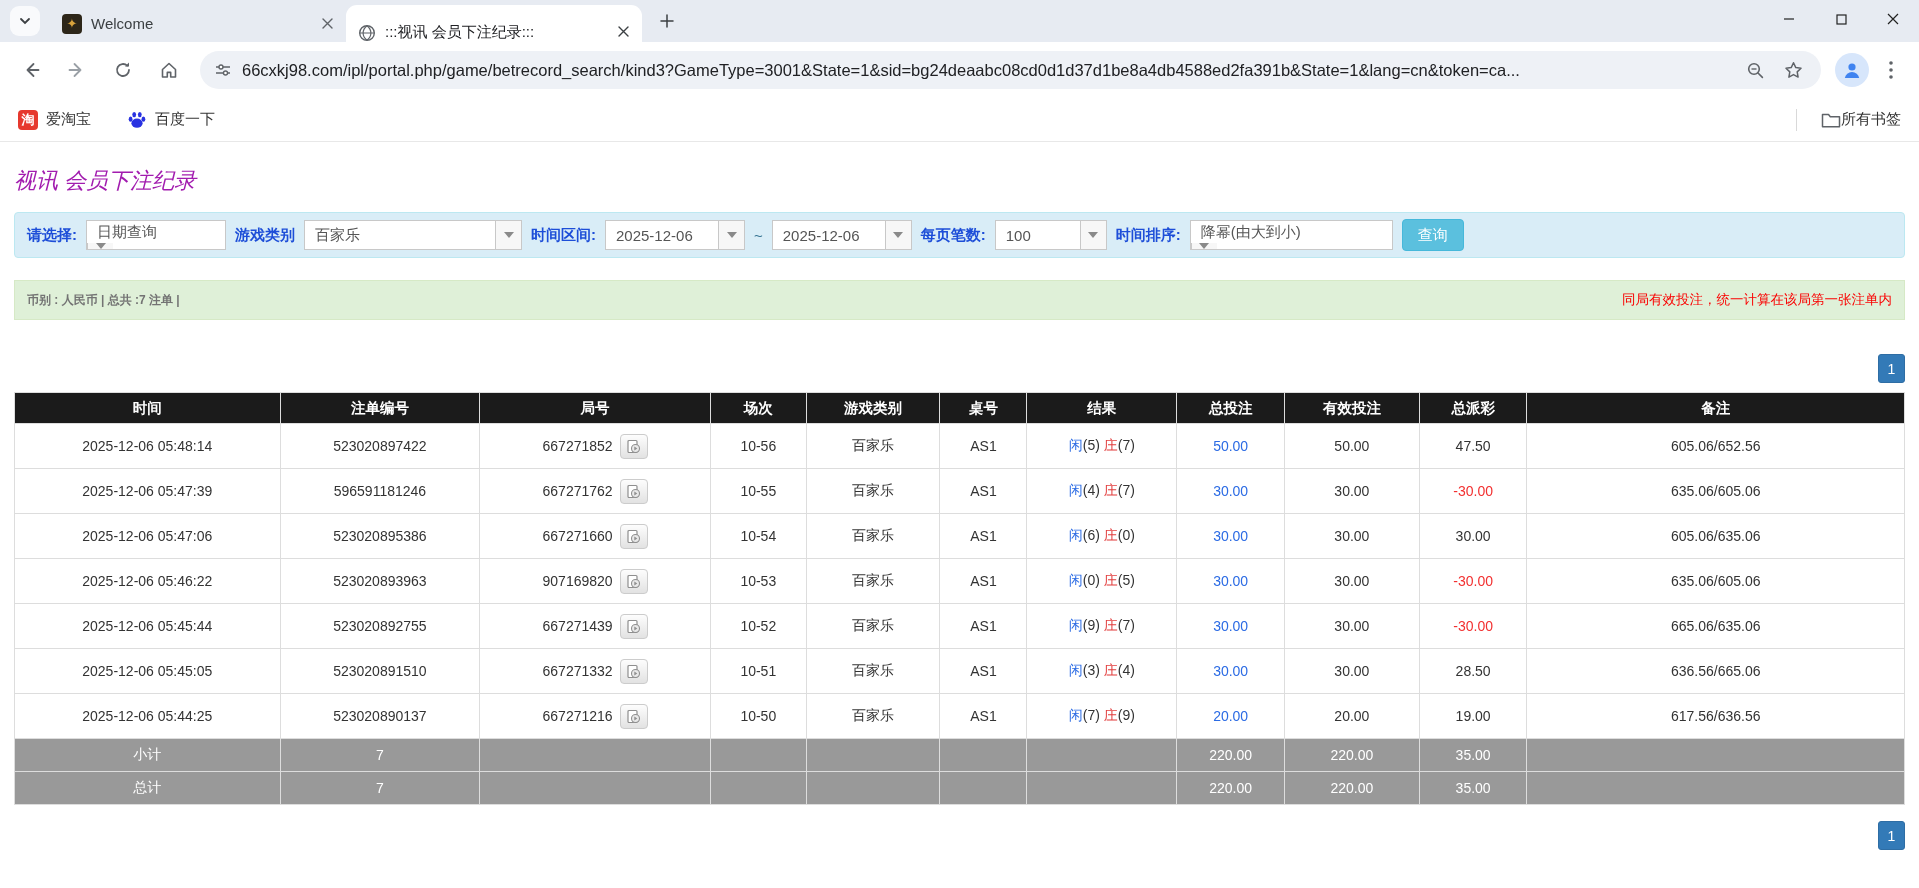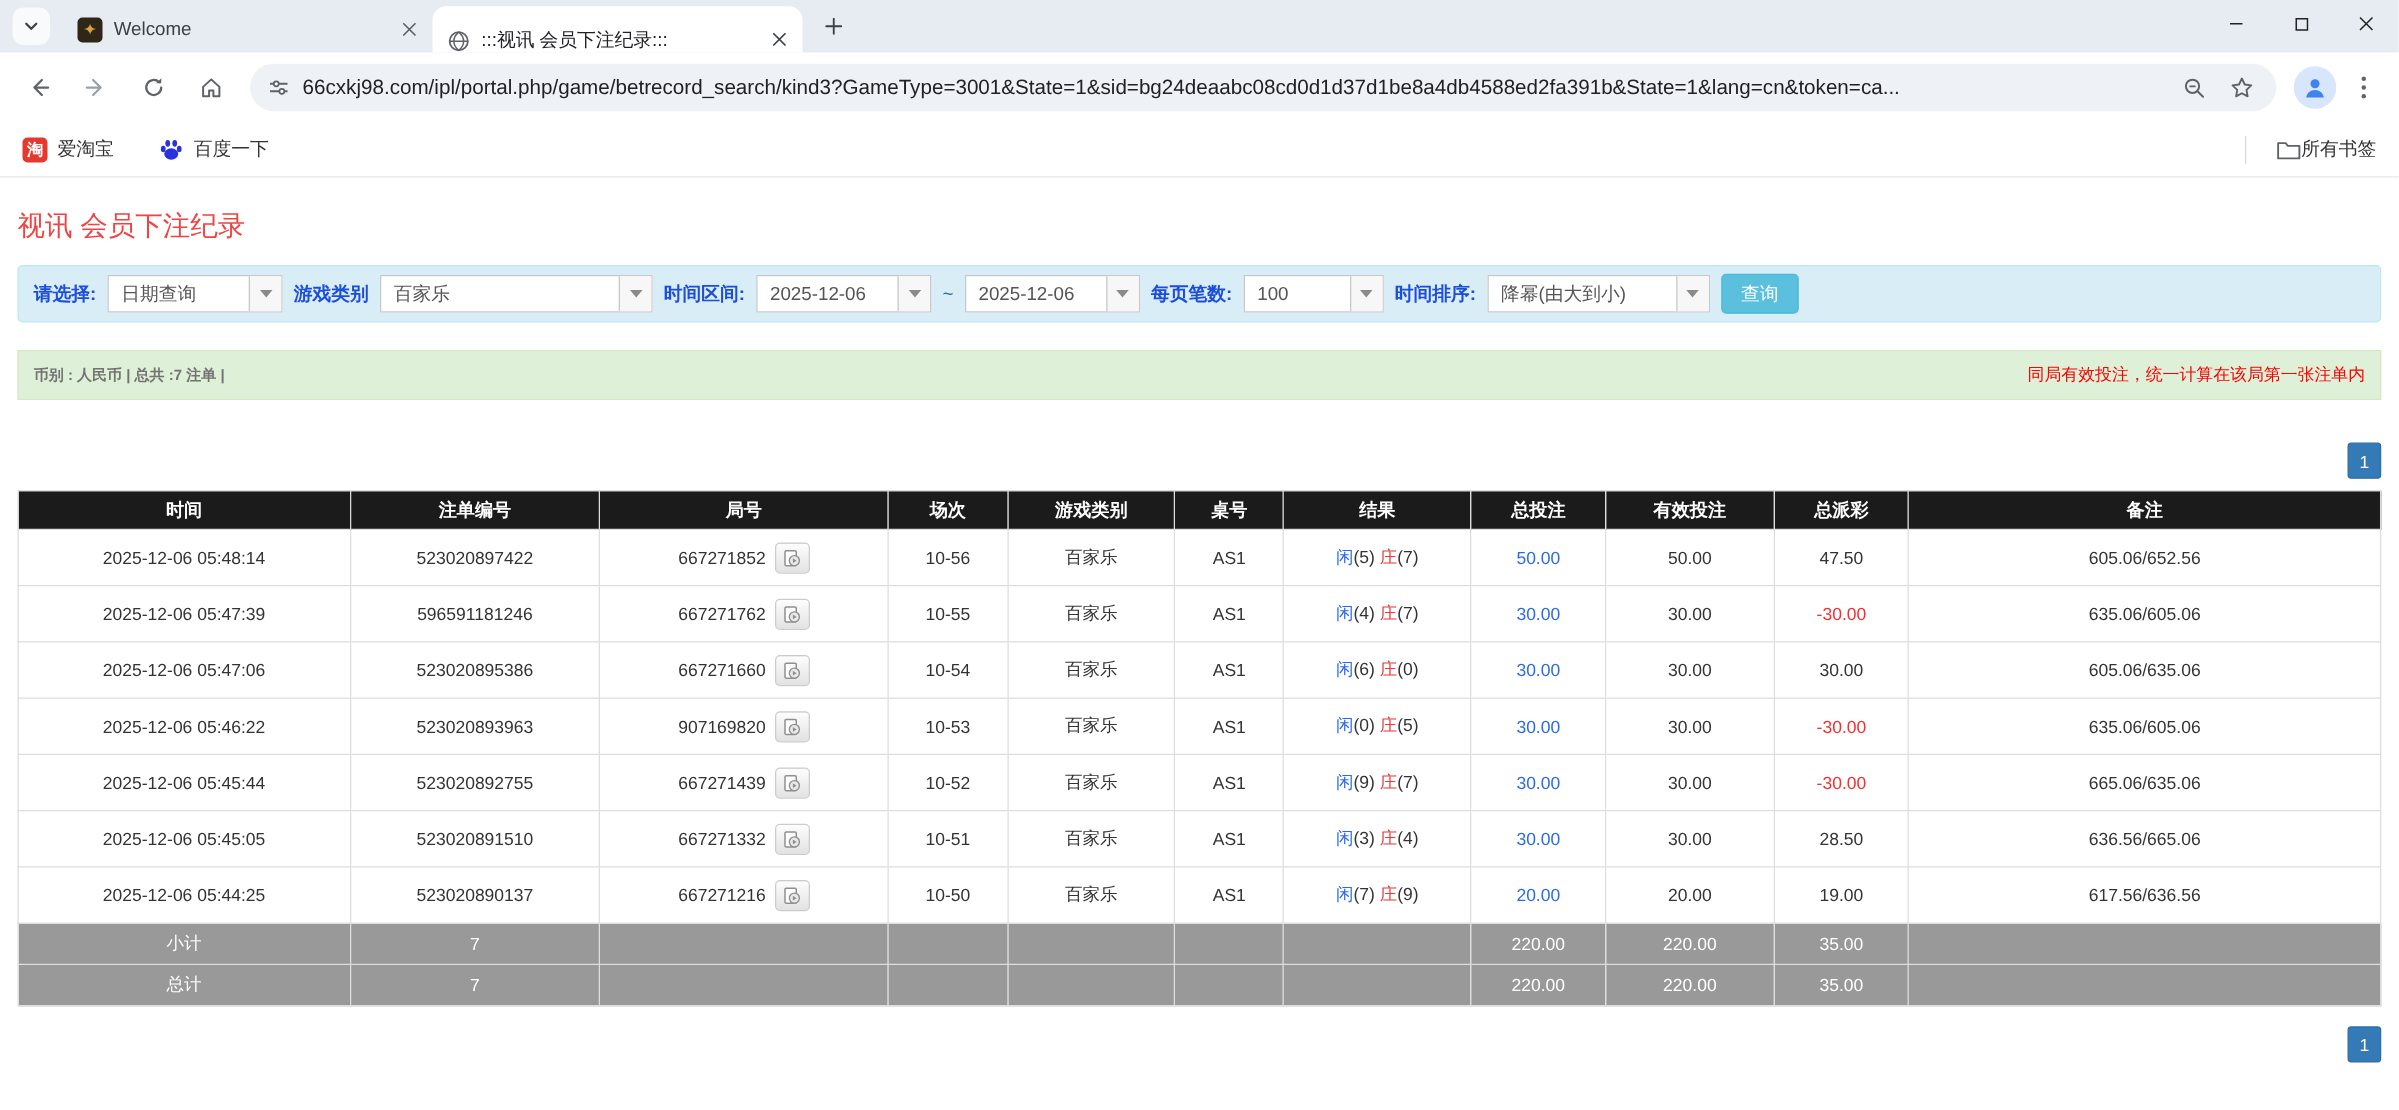--- a/index.html
+++ b/index.html
@@ -32,30 +32,30 @@
   .bookmarks-bar { height:44px; background:#fff; border-bottom:1px solid #e8e8e8; display:flex; align-items:center; padding:0 18px; font-size:15px; color:#333; }
   .bm-item { display:flex; align-items:center; gap:8px; margin-right:36px; cursor:pointer; }
   .bm-taobao { width:20px; height:20px; border-radius:4px; background:#e6392e; color:#fff; font-size:13px; font-weight:bold;
     display:flex; align-items:center; justify-content:center; }
   .bm-right { margin-left:auto; display:flex; align-items:center; gap:10px; }
   .bm-divider { width:1px; height:22px; background:#d9d9d9; margin-right:14px; }
   .all-bookmarks { display:flex; align-items:center; gap:0; cursor:pointer; }
 
   
   .content { padding:0 14px; }
-  .page-title { font-size:22px; font-weight:400; color:#ef4444; margin:24px 0 16px; }
+  .page-title { font-size:22px; font-weight:400; color:#a21caf; margin:24px 0 16px;font-style:italic; }
 
   .filter-bar { display:flex; align-items:center; gap:9px; background:#d9edf7; border:1px solid #bce8f1;
     border-radius:4px; height:46px; padding:0 12px; font-size:15px; }
   .f-label { color:#1d4ed8; font-weight:bold; white-space:nowrap; }
   .sel { display:flex; align-items:stretch; background:#fff; border:1px solid #c8c8c8; height:30px; cursor:pointer; }
   .sel .val { flex:1; display:flex; align-items:center; padding:0 10px; color:#555; white-space:nowrap; overflow:hidden; }
   .sel .dd { width:26px; border-left:1px solid #c8c8c8; background:#f7f7f7; display:flex; align-items:center; justify-content:center; }
   .caret { width:0; height:0; border-left:5px solid transparent; border-right:5px solid transparent; border-top:6px solid #8a8a8a; }
-  .w-select { width:140px; } .w-game { width:218px; } .w-date { width:140px; } .w-size { width:112px; } .w-sort { width:178px; }
+  .w-select { width:140px;flex-direction:column; } .w-game { width:218px; } .w-date { width:140px; } .w-size { width:112px; } .w-sort { width:203px;flex-direction:column; }
   .tilde { color:#31708f; }
   .btn-query { background:#5bc0de; border:1px solid #46b8da; color:#fff; height:32px; padding:0 15px;
     border-radius:4px; font-size:15px; cursor:pointer; }
 
   .summary-bar { margin-top:22px; background:#dff0d8; border:1px solid #d6e9c6; height:40px; display:flex;
     align-items:center; justify-content:space-between; padding:0 12px; }
   .summary-left { color:#737373; font-size:12px;font-weight:bold; }
   .summary-right { color:#fa0000; font-size:13.5px; }
 
   .pager { display:flex; justify-content:flex-end; }

